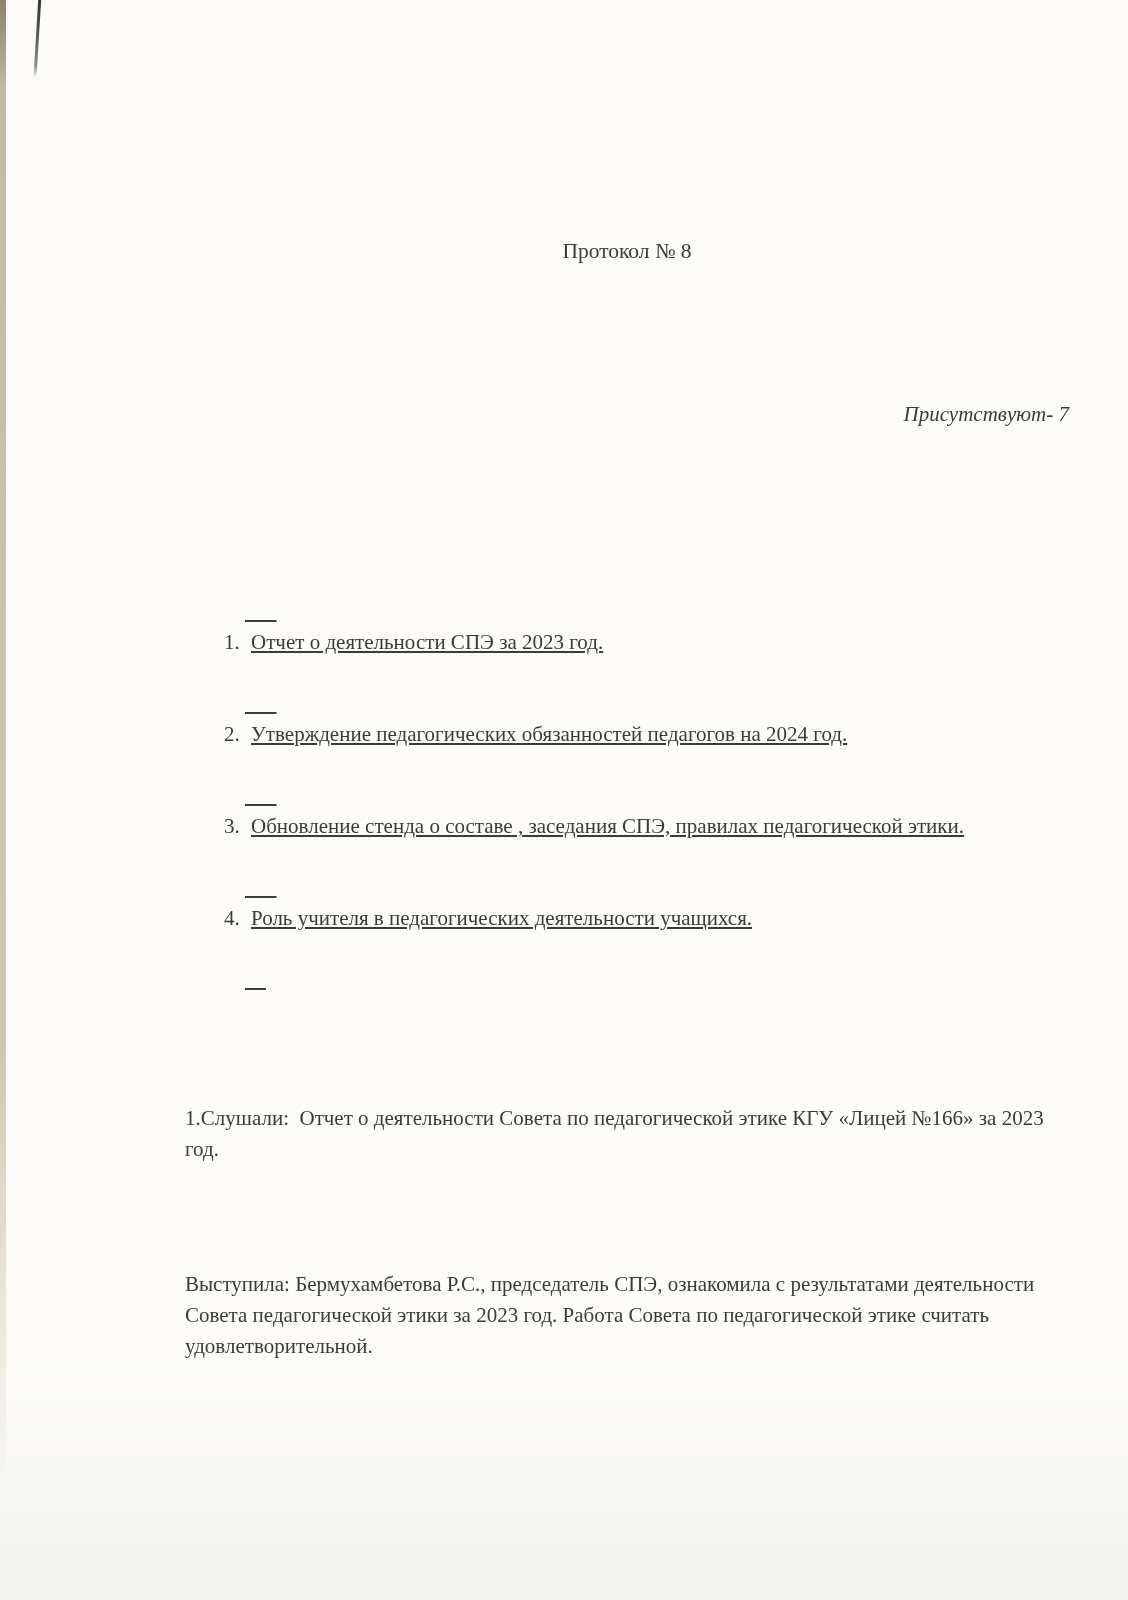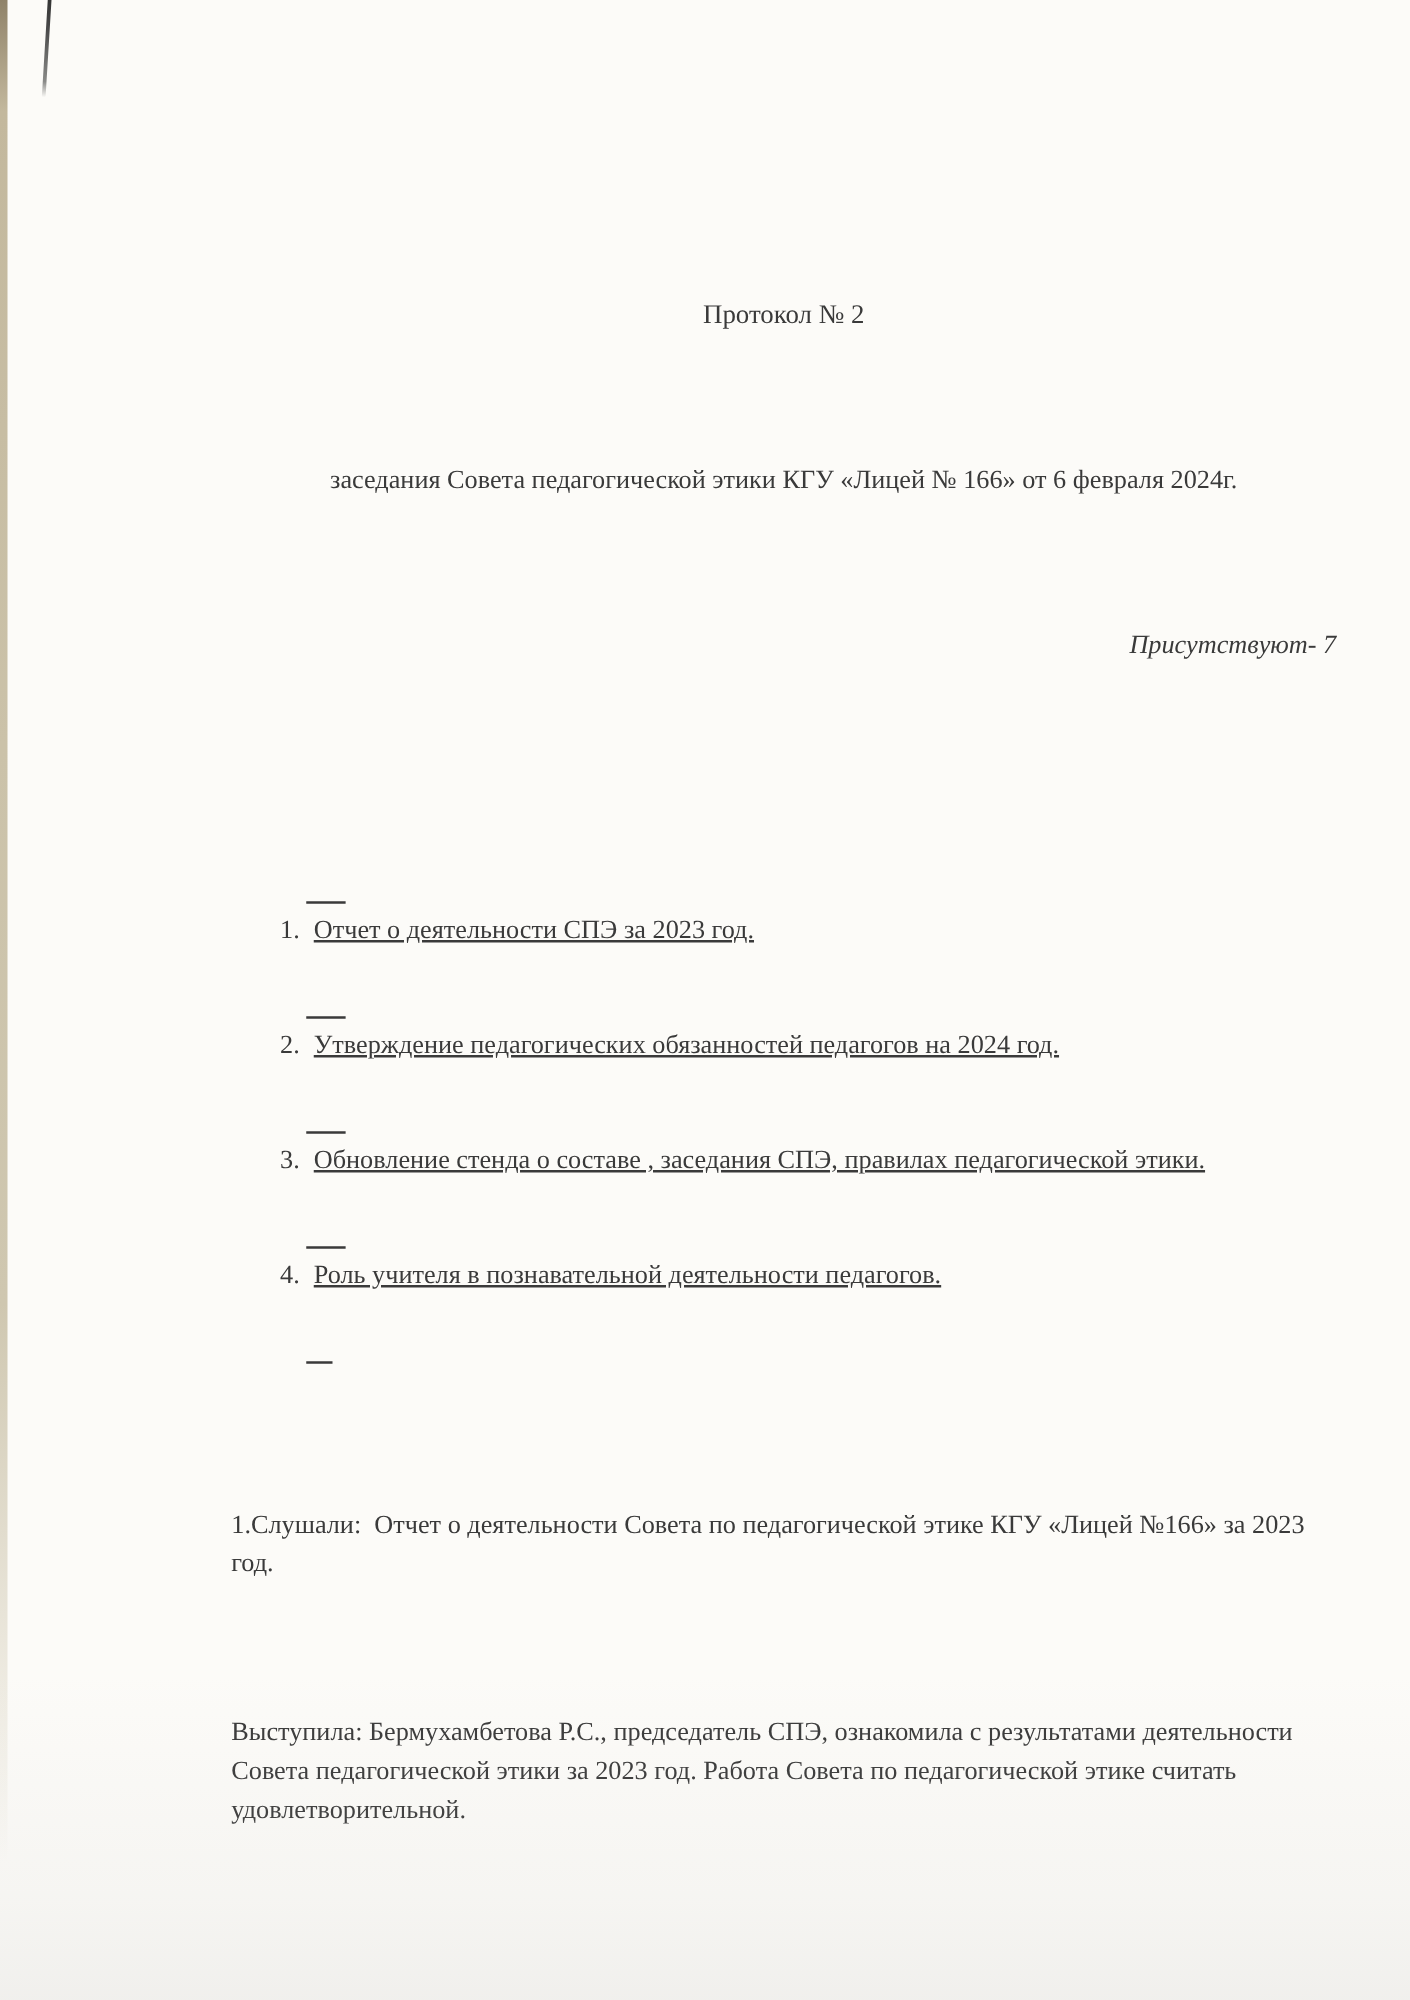--- a/index.html
+++ b/index.html
@@ -62,32 +62,31 @@
 </head>
 <body>
 
 <div class="page">
 
   <div class="scan-edge"></div>
   <div class="pen-mark"></div>
 
   <div class="content">
 
-    <h1 class="title center">Протокол № 2</h1>
+    <h1 class="title center">Протокол № 8</h1>
 
-    <p class="subtitle center">заседания Совета педагогической этики КГУ «Лицей № 166» от 6 февраля 2024г.</p>
 
     <p class="attendees right">Присутствуют- 7</p>
 
 
     <ol class="agenda-list">
       <li>Отчет о деятельности СПЭ за 2023 год.</li>
       <li>Утверждение педагогических обязанностей педагогов на 2024 год.</li>
       <li>Обновление стенда о составе , заседания СПЭ, правилах педагогической этики.</li>
-      <li>Роль учителя в познавательной деятельности педагогов.</li>
+      <li>Роль учителя в педагогических деятельности учащихся.</li>
     </ol>
 
     <p class="para gap">1.Слушали:  Отчет о деятельности Совета по педагогической этике КГУ «Лицей №166» за 2023 год.</p>
 
     <p class="para">Выступила: Бермухамбетова Р.С., председатель СПЭ, ознакомила с результатами деятельности Совета педагогической этики за 2023 год. Работа Совета по педагогической этике считать удовлетворительной.</p>
 
     
 
     
 

